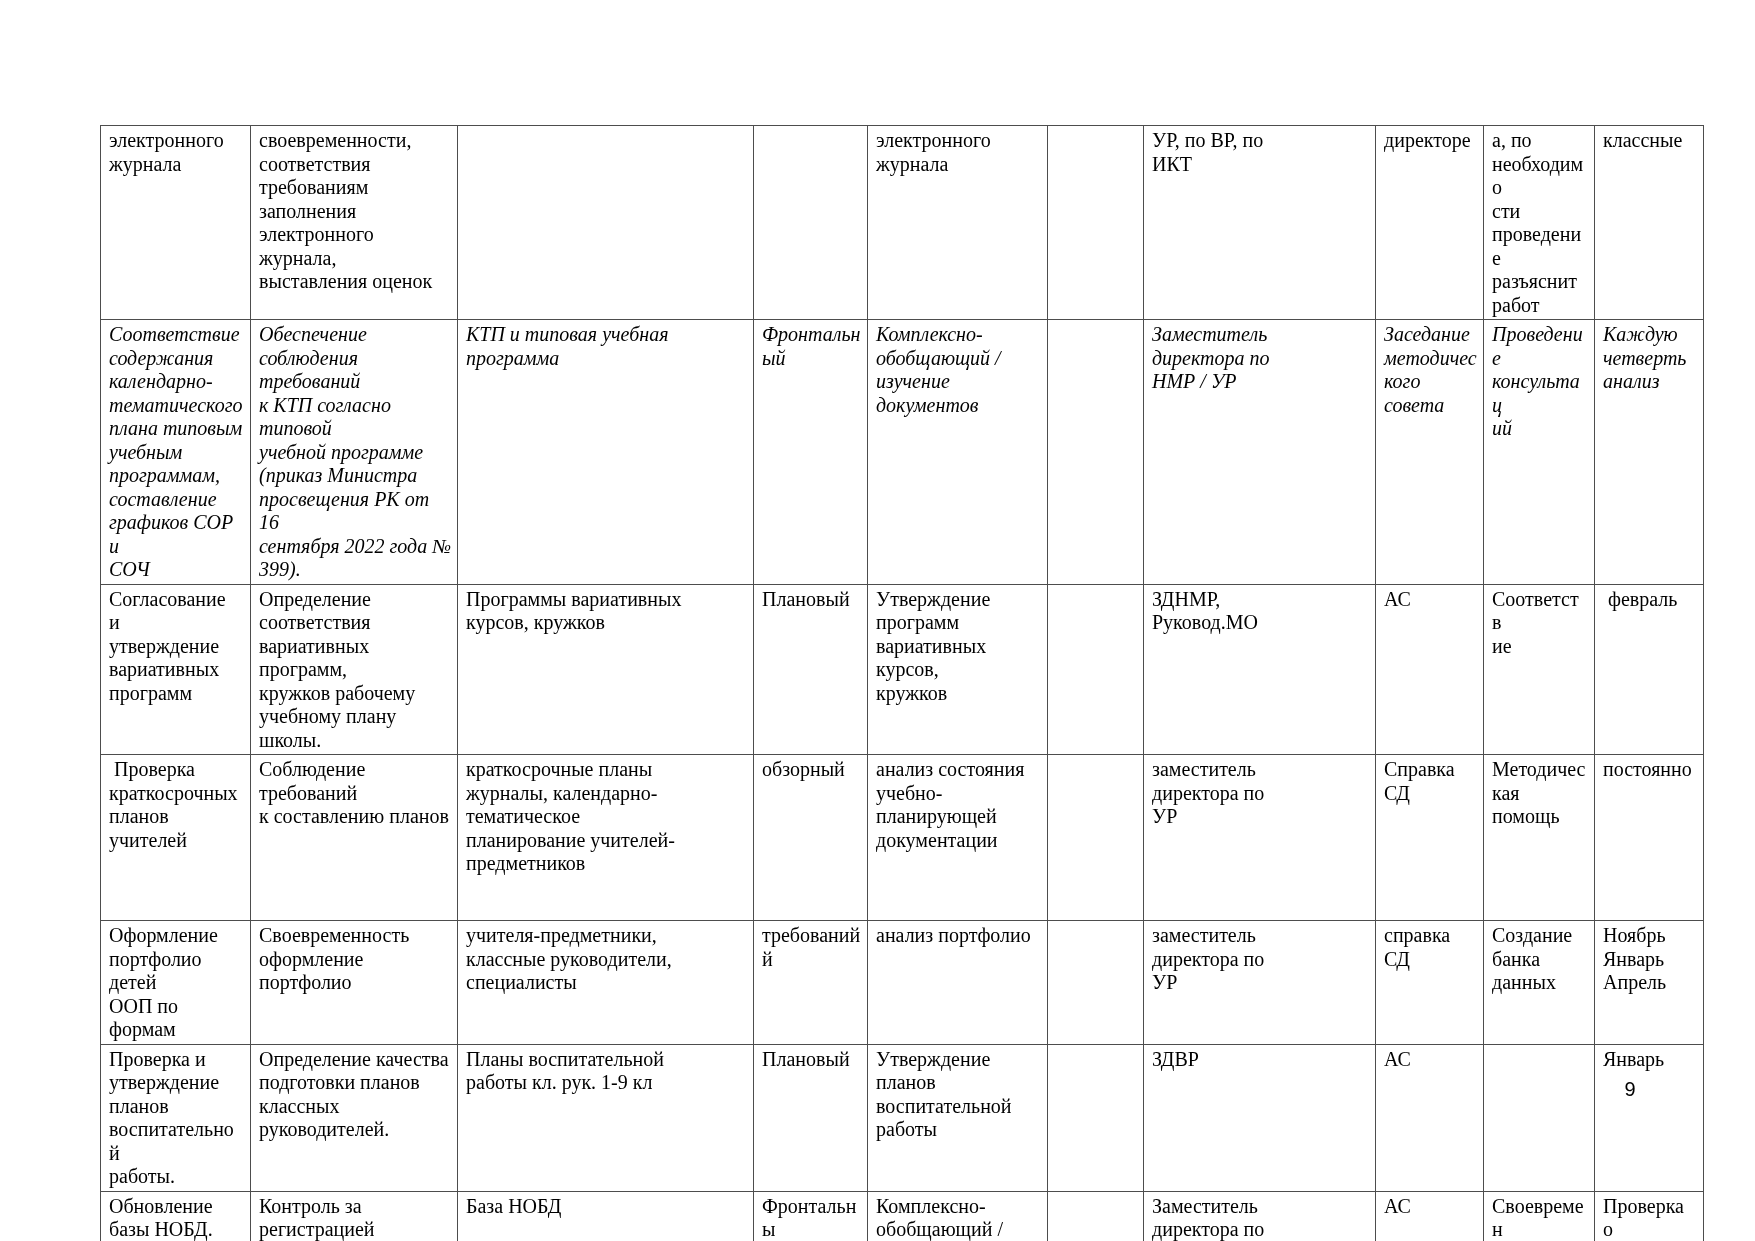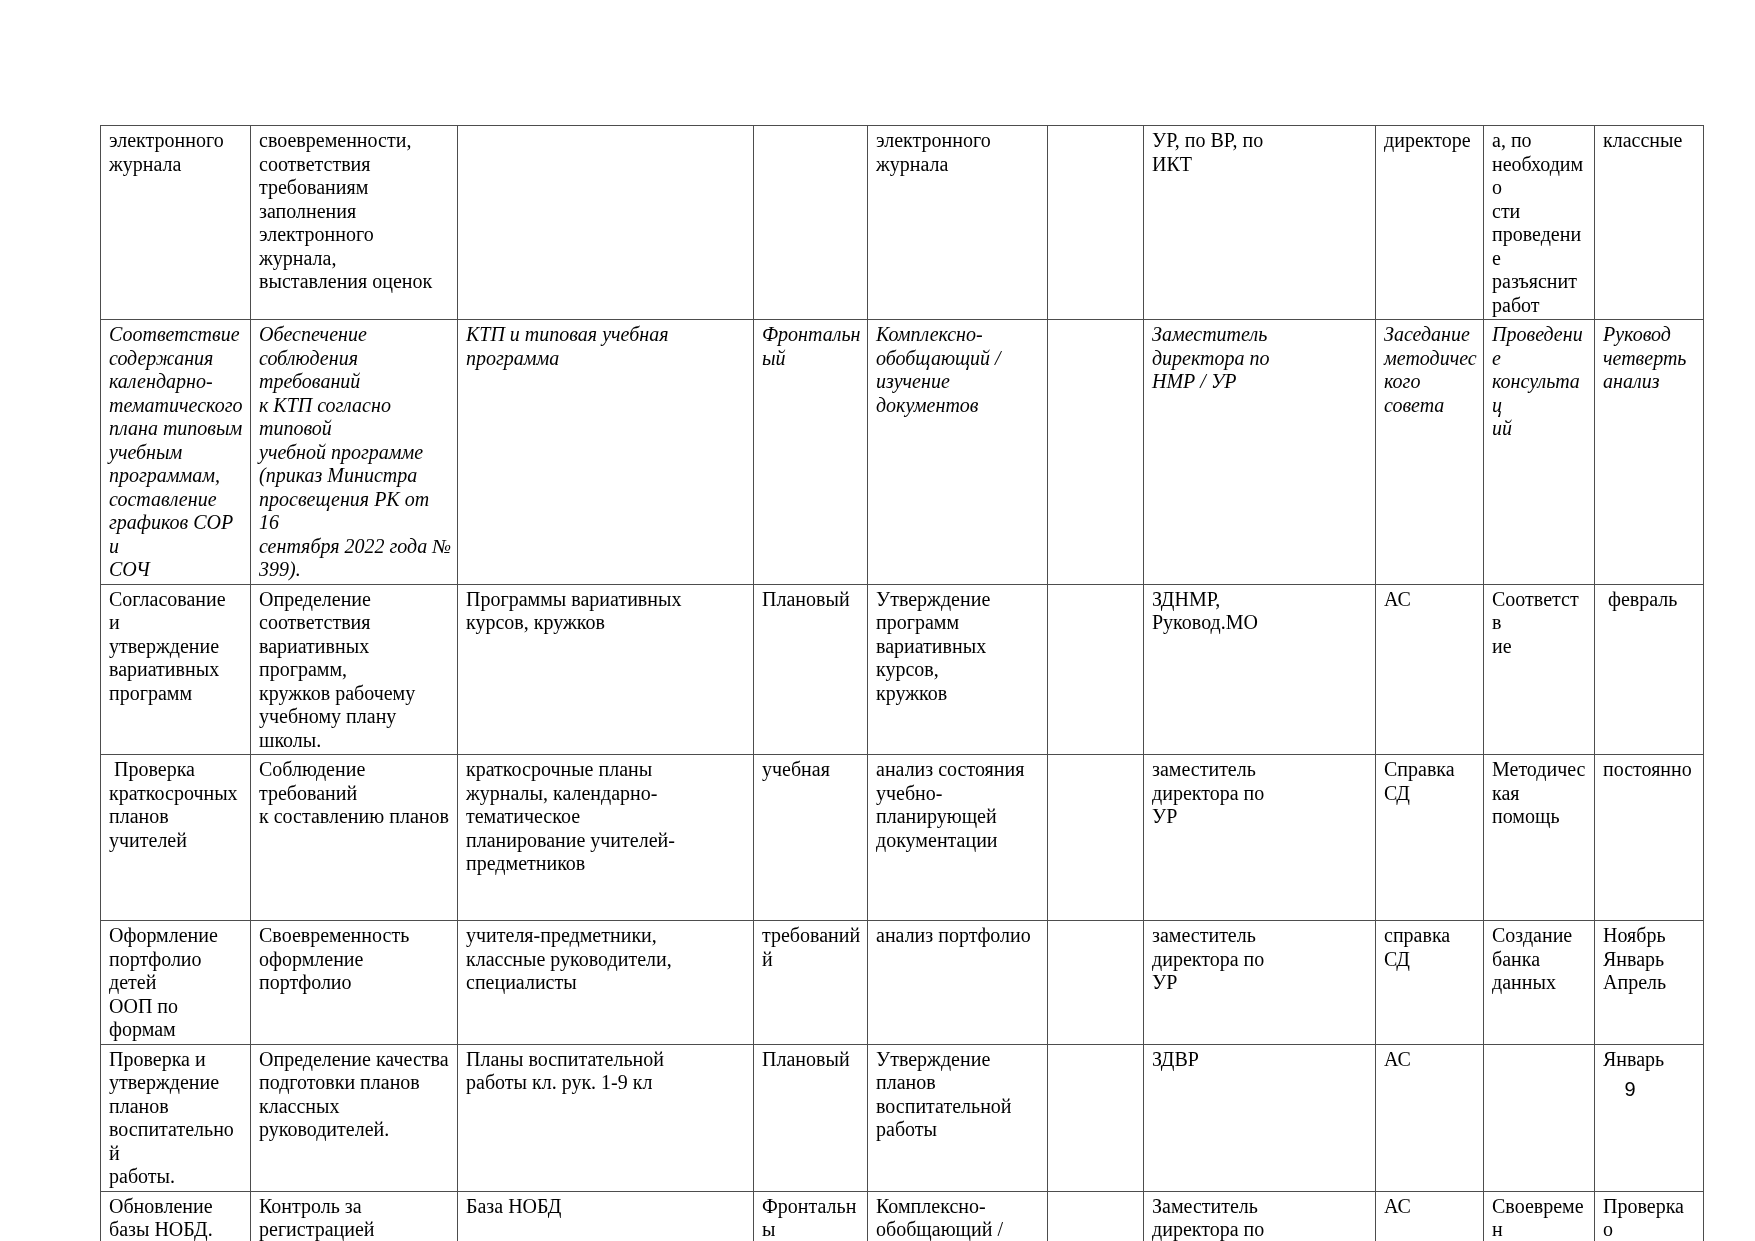--- a/index.html
+++ b/index.html
@@ -125,21 +125,21 @@
         <td>Заместитель
 директора по
 НМР / УР</td>
         <td>Заседание
 методичес
 кого
 совета</td>
         <td>Проведение
 консультац
 ий</td>
-        <td>Руковод
+        <td>Каждую
 четверть
 анализ</td>
       </tr>
       <tr class="r2">
         <td>Согласование&nbsp; и
 утверждение
 вариативных
 программ</td>
         <td>Определение
 соответствия
@@ -165,21 +165,21 @@
         <td>&nbsp;Проверка
 краткосрочных
 планов учителей</td>
         <td>Соблюдение требований
 к составлению планов</td>
         <td>краткосрочные планы
 журналы, календарно-
 тематическое
 планирование учителей-
 предметников</td>
-        <td>учебная</td>
+        <td>обзорный</td>
         <td>анализ состояния
 учебно-
 планирующей
 документации</td>
         <td></td>
         <td>заместитель
 директора по
 УР</td>
         <td>Справка
 СД</td>

